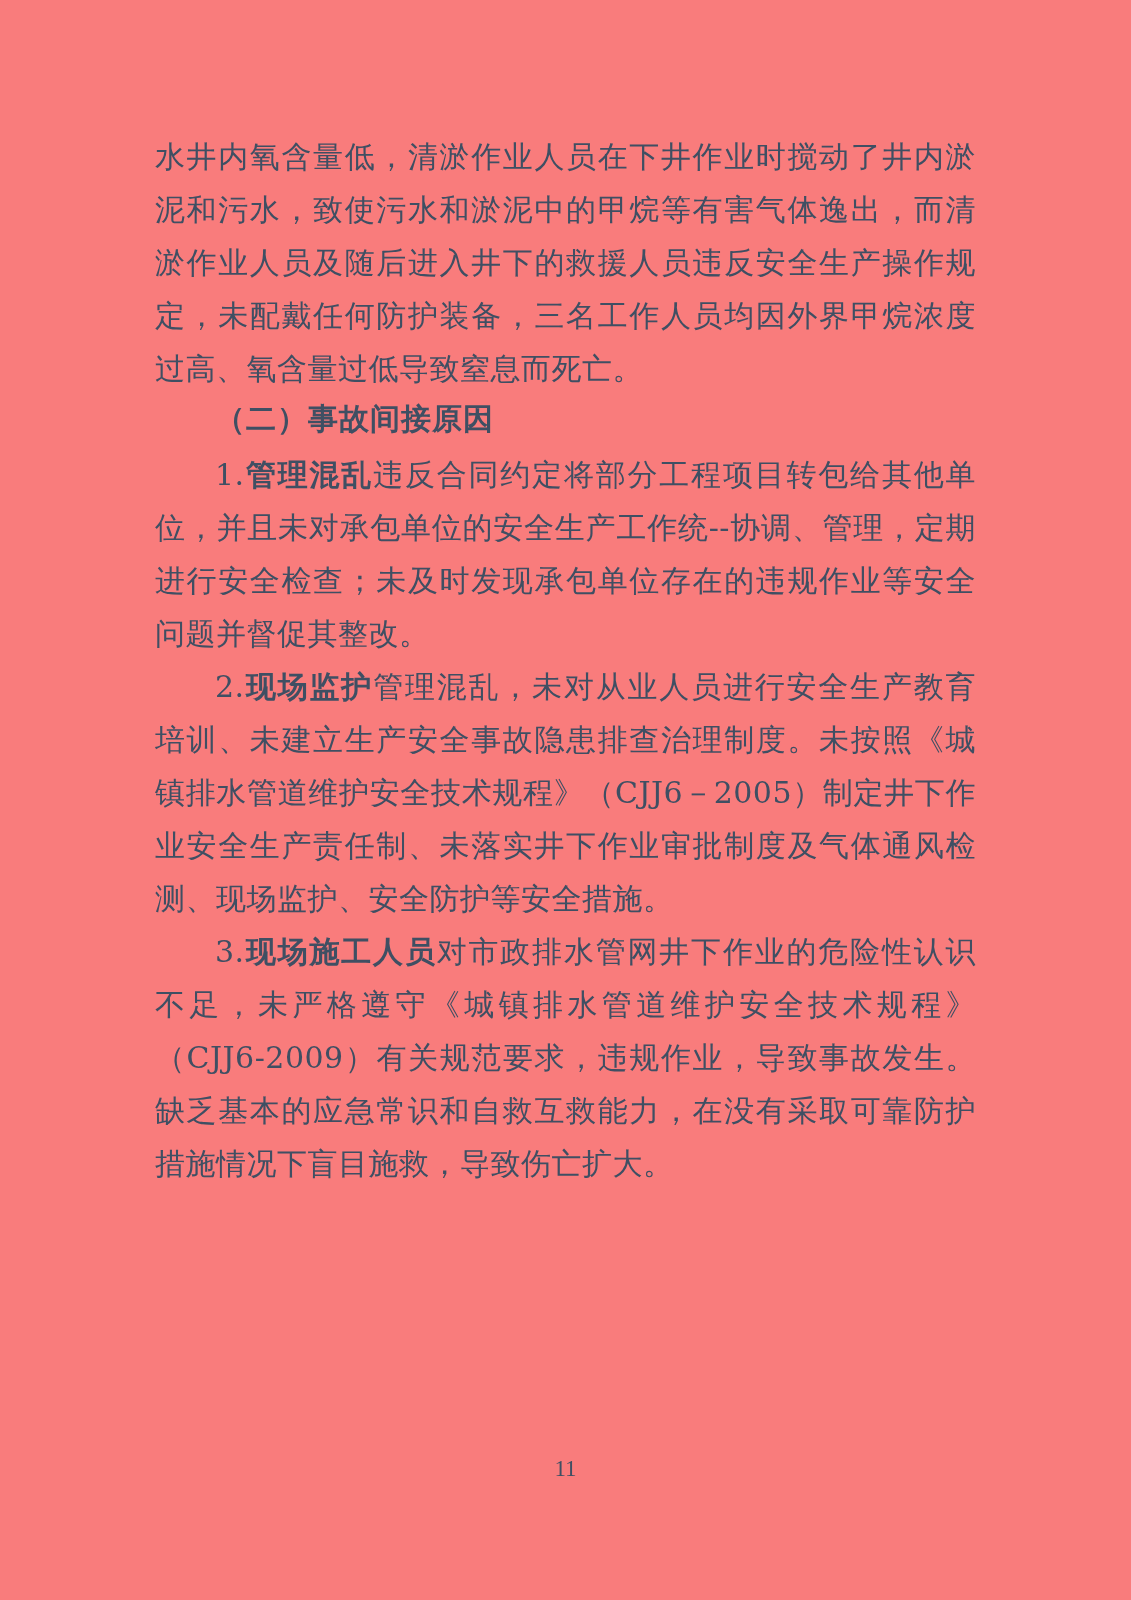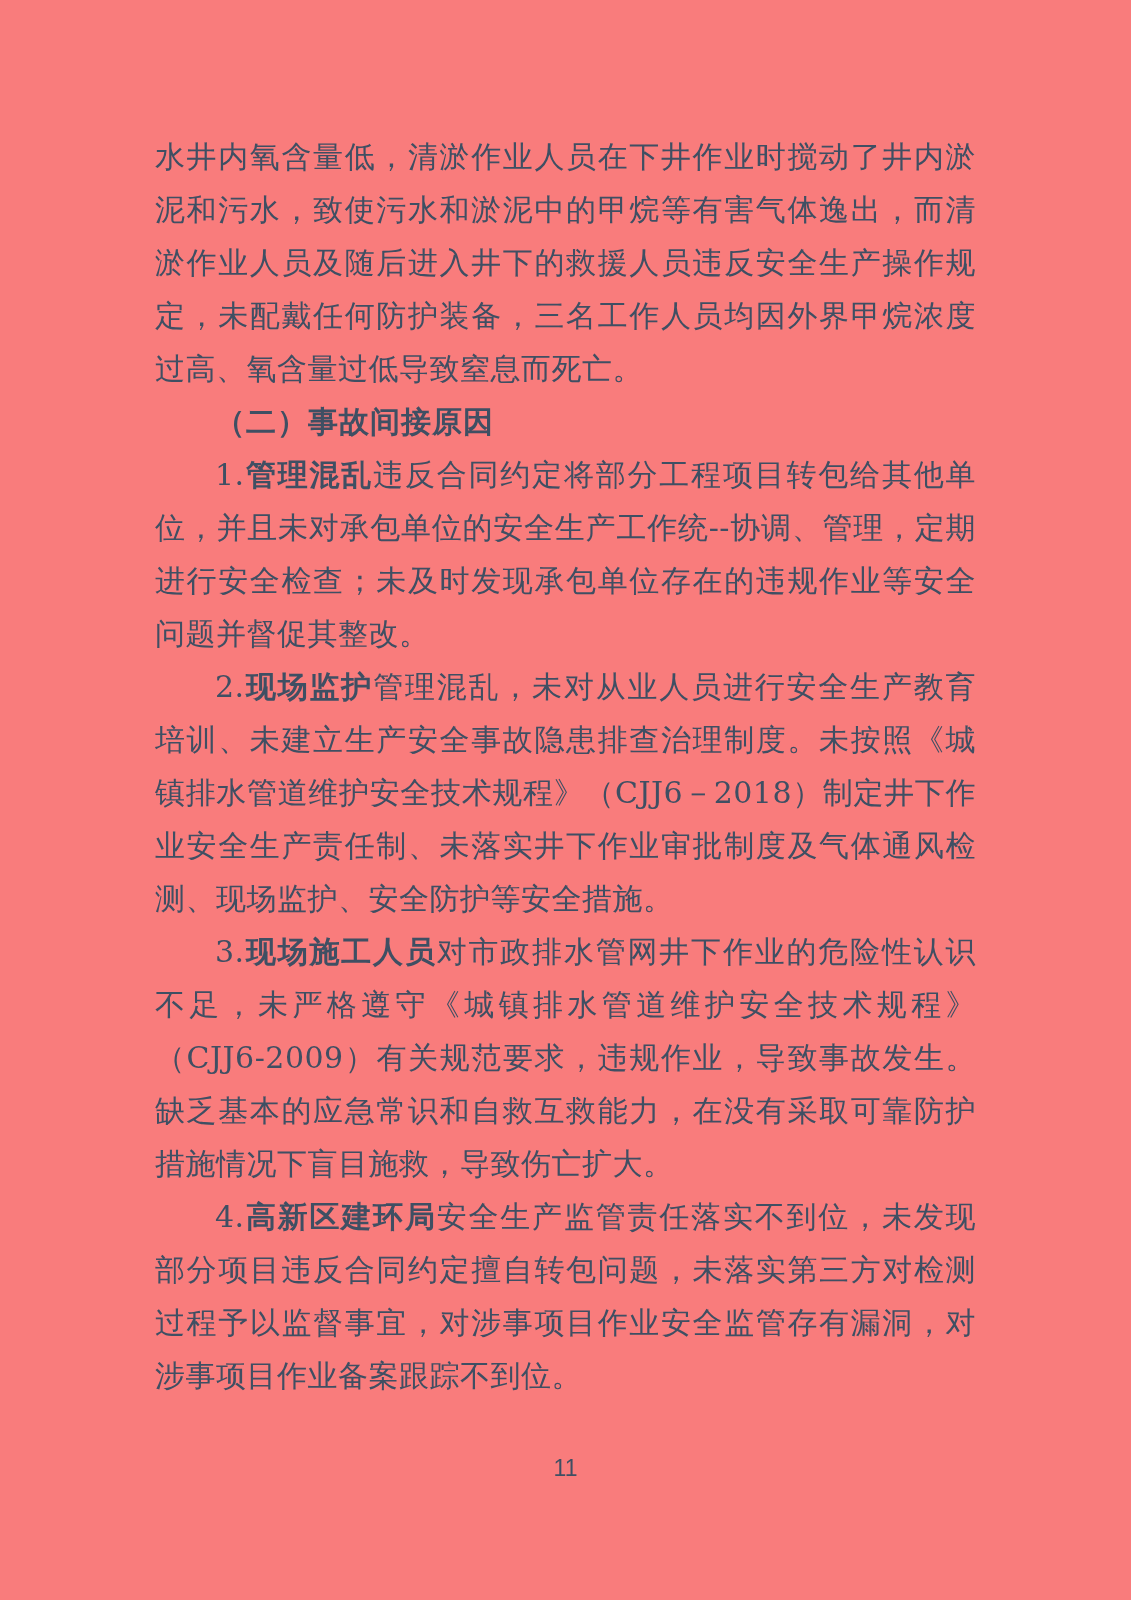--- a/index.html
+++ b/index.html
@@ -33,53 +33,52 @@
   }
   .para {
     text-indent: 60px;
   }
   .para-cont {
     text-indent: 0;
   }
   .heading {
     text-indent: 60px;
     font-weight: bold;
-    font-family: Liberation Serif, serif;
+    font-family: Liberation Mono, monospace;
     letter-spacing: 1px;
   }
   .bold-run {
     font-weight: bold;
     font-family: "DejaVu Sans", "Liberation Sans", sans-serif;
   }
   .footer {
     position: absolute;
     left: 0;
     right: 0;
     bottom: 118px;
     text-align: center;
     color: #3f4f63;
     font-size: 23px;
-    font-family: Liberation Sans, sans-serif;
+    font-family: Liberation Serif, serif;
     margin-top: 48px;
   }
 </style>
 </head>
 <body>
 
 <div class="page">
   <div class="doc-body">
 
     <p class="para para-cont">水井内氧含量低，清淤作业人员在下井作业时搅动了井内淤泥和污水，致使污水和淤泥中的甲烷等有害气体逸出，而清淤作业人员及随后进入井下的救援人员违反安全生产操作规定，未配戴任何防护装备，三名工作人员均因外界甲烷浓度过高、氧含量过低导致窒息而死亡。</p>
 
     <p class="heading">（二）事故间接原因</p>
 
     <p class="para"><span>1.</span><span class="bold-run">管理混乱</span><span>违反合同约定将部分工程项目转包给其他单位，并且未对承包单位的安全生产工作统--协调、管理，定期进行安全检查；未及时发现承包单位存在的违规作业等安全问题并督促其整改。</span></p>
 
-    <p class="para"><span>2.</span><span class="bold-run">现场监护</span><span>管理混乱，未对从业人员进行安全生产教育培训、未建立生产安全事故隐患排查治理制度。未按照《城镇排水管道维护安全技术规程》（CJJ6－2018）制定井下作业安全生产责任制、未落实井下作业审批制度及气体通风检测、现场监护、安全防护等安全措施。</span></p>
+    <p class="para"><span>2.</span><span class="bold-run">现场监护</span><span>管理混乱，未对从业人员进行安全生产教育培训、未建立生产安全事故隐患排查治理制度。未按照《城镇排水管道维护安全技术规程》（CJJ6－2005）制定井下作业安全生产责任制、未落实井下作业审批制度及气体通风检测、现场监护、安全防护等安全措施。</span></p>
 
     <p class="para"><span>3.</span><span class="bold-run">现场施工人员</span><span>对市政排水管网井下作业的危险性认识不足，未严格遵守《城镇排水管道维护安全技术规程》（CJJ6-2009）有关规范要求，违规作业，导致事故发生。缺乏基本的应急常识和自救互救能力，在没有采取可靠防护措施情况下盲目施救，导致伤亡扩大。</span></p>
 
-    <p class="para"><span>4.</span><span class="bold-run">高新区建环局</span><span>安全生产监管责任落实不到位，未发现部分项目违反合同约定擅自转包问题，未落实第三方对检测过程予以监督事宜，对涉事项目作业安全监管存有漏洞，对涉事项目作业备案跟踪不到位。</span></p>
 
   </div>
 
   <div class="footer">11</div>
 </div>
 
 </body></html>

